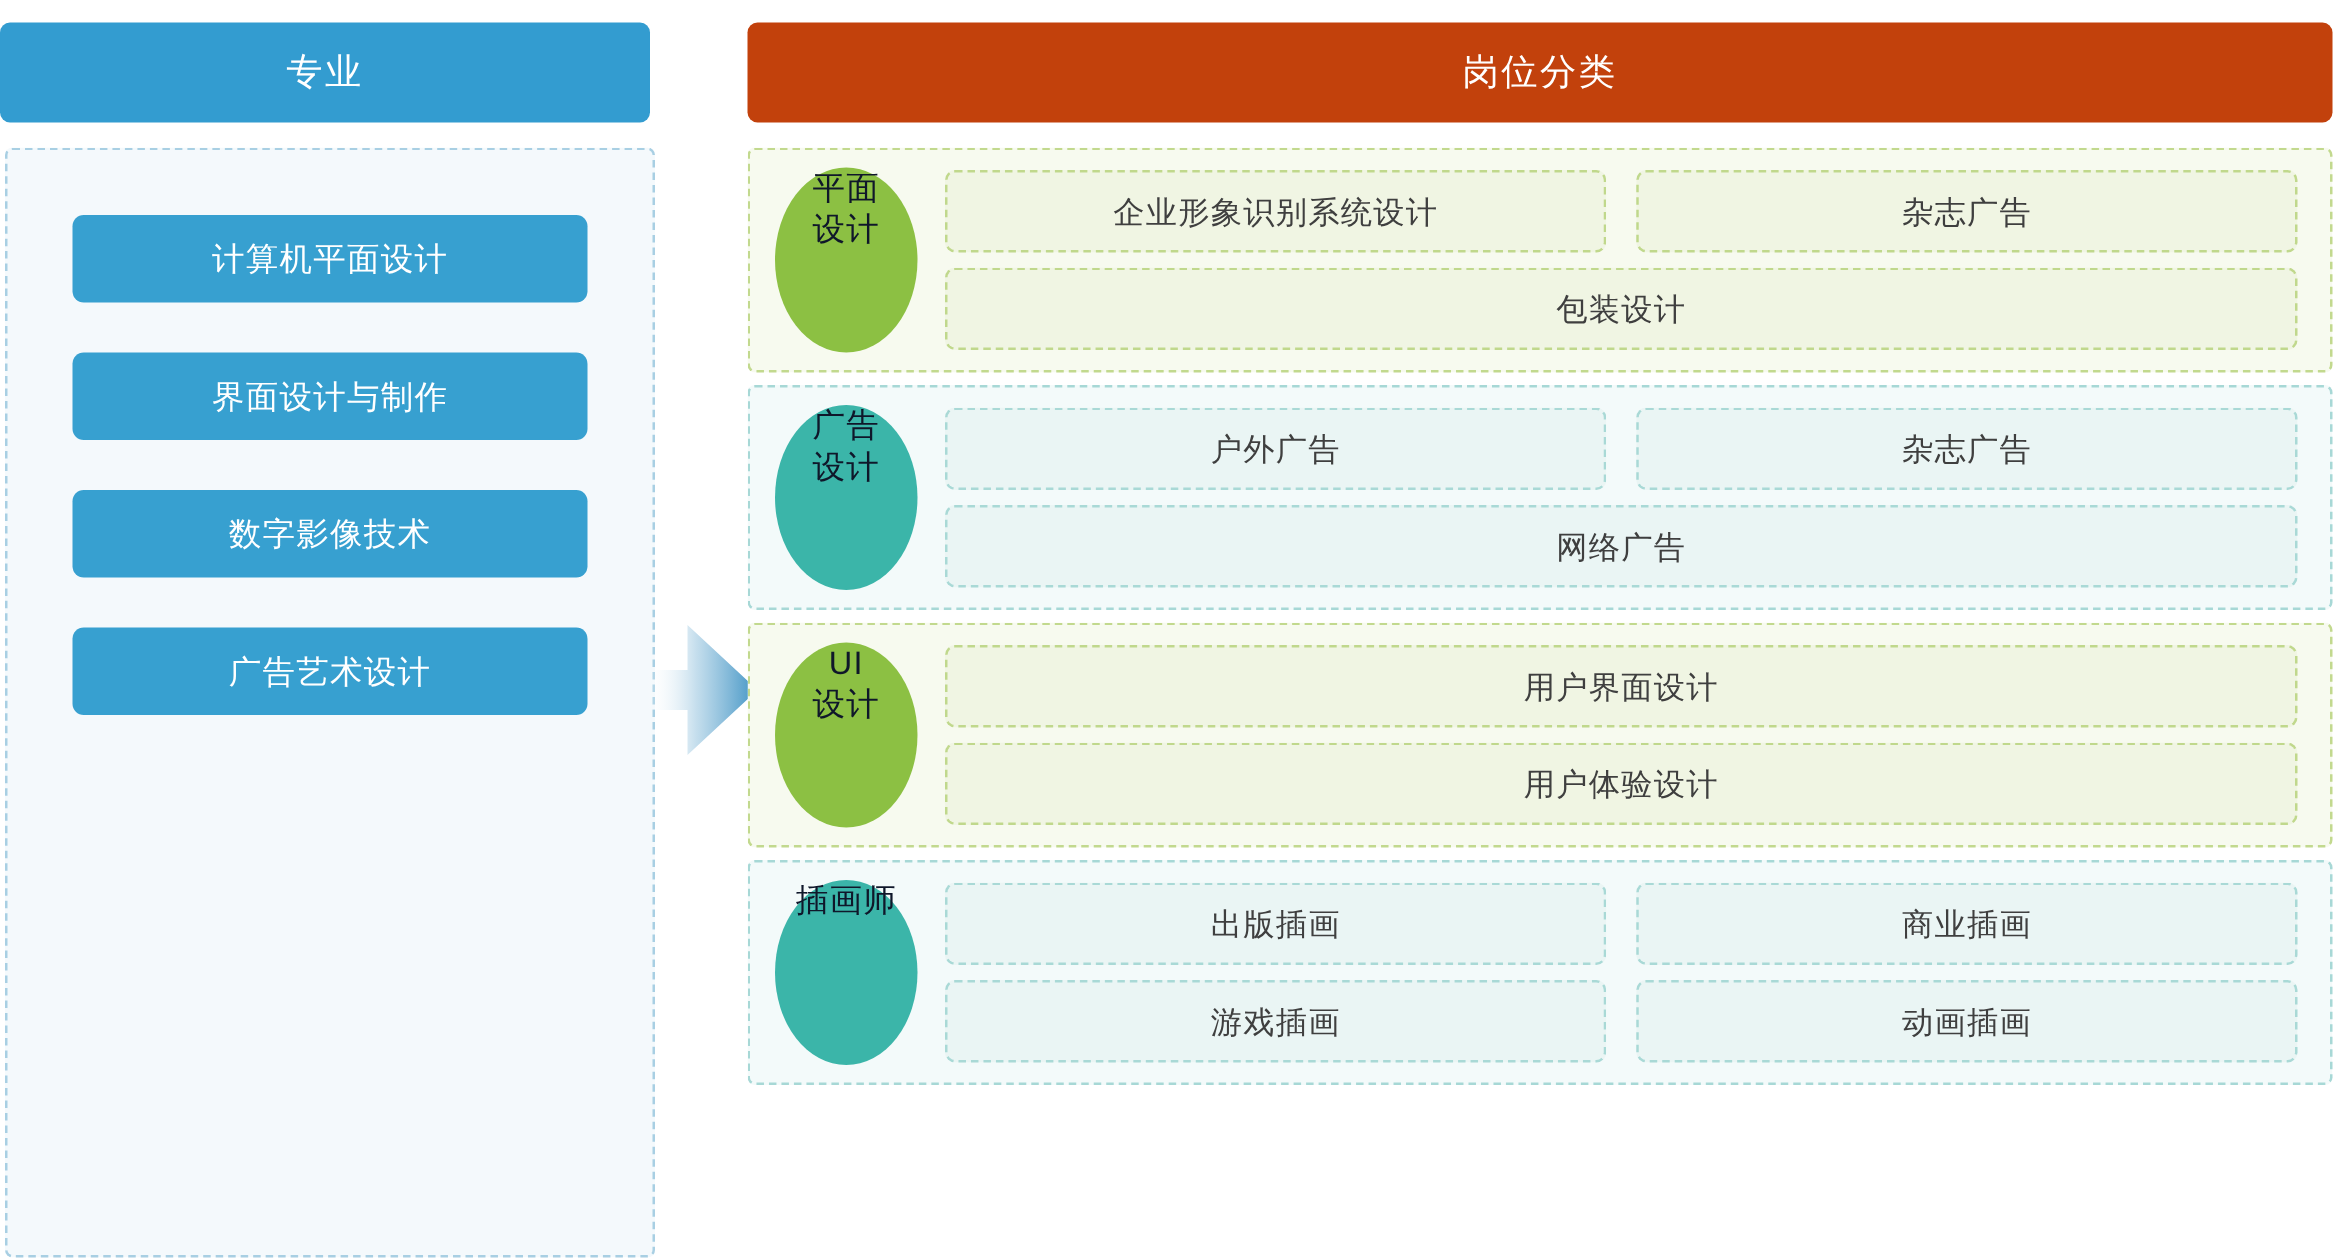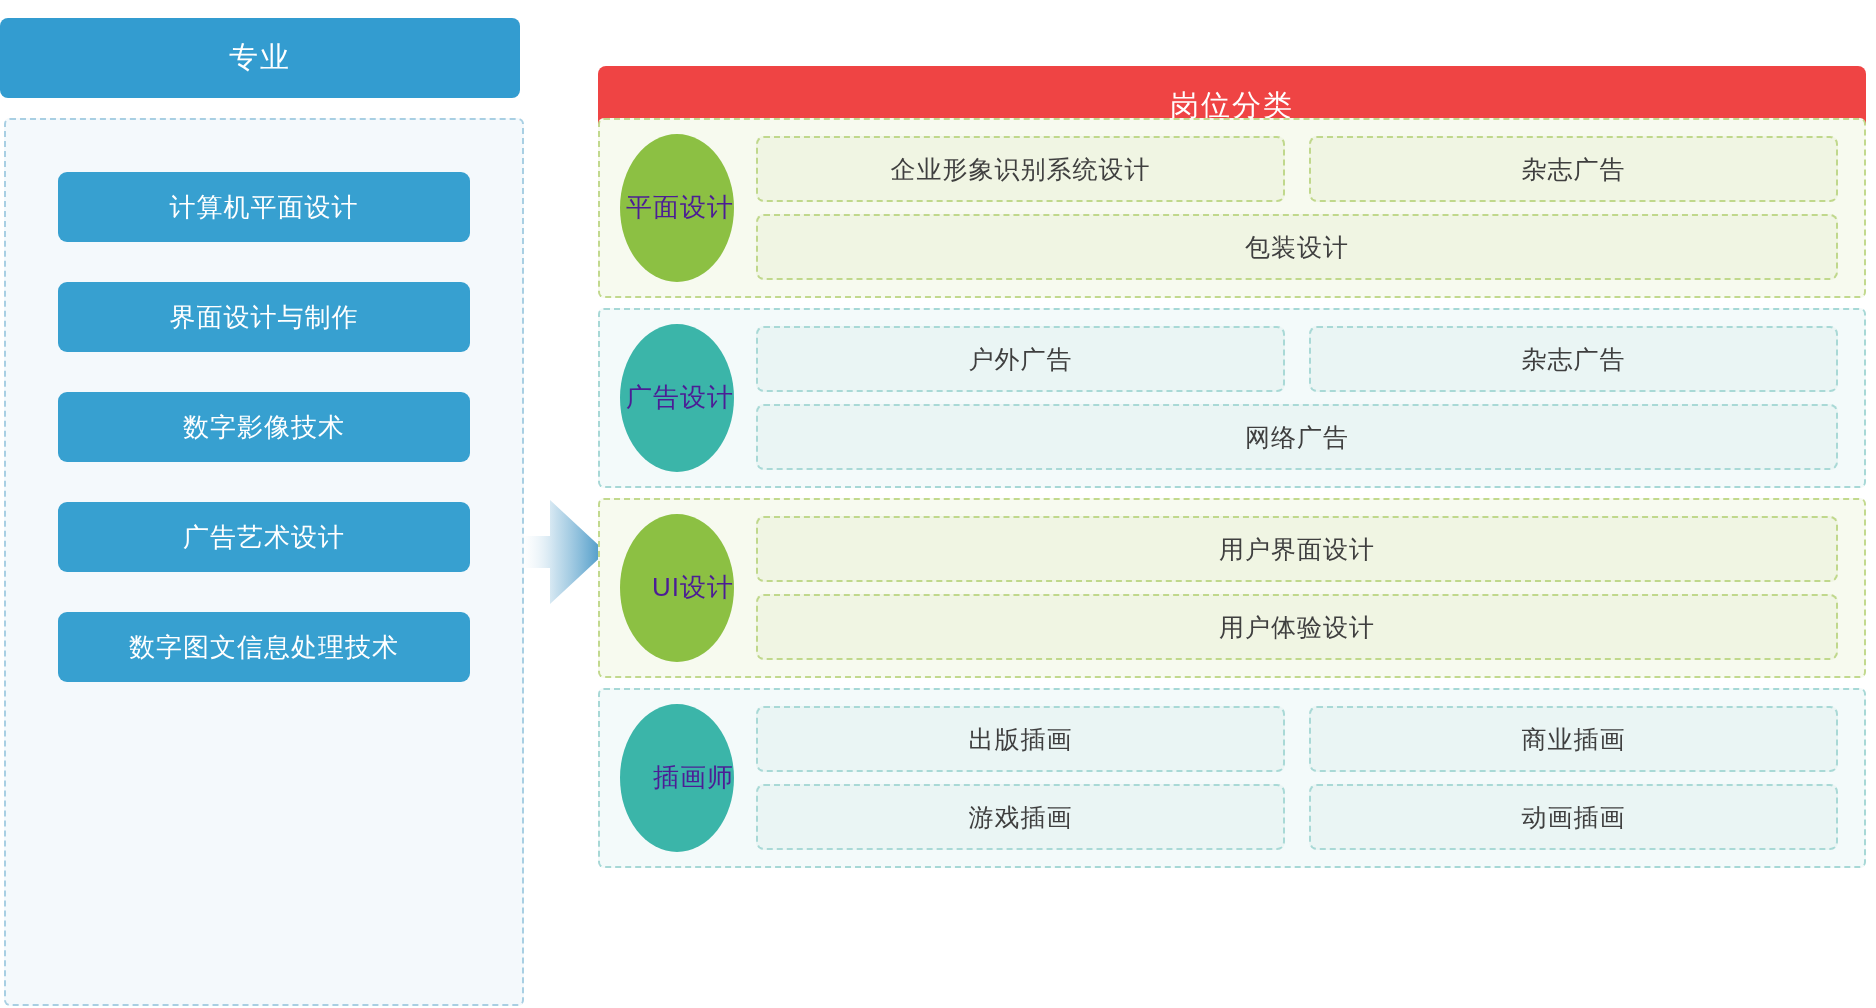--- a/index.html
+++ b/index.html
@@ -86,23 +86,22 @@
 
   
   .right-col {
     position: absolute;
     left: 598px;
     top: 18px;
     width: 1268px;
     height: 990px;
   }
   .right-header {
-    background: #ef4444;
+    background: #c2410c;
     width: 1268px;
-    margin-top: 48px;
   }
   .groups {
     position: absolute;
     top: 100px;
     left: 0;
     width: 1268px;
     display: flex;
     flex-direction: column;
     gap: 10px;
   }
@@ -123,24 +122,24 @@
     background: #f3fafa;
     border: 2px dashed #a7d8d6;
   }
 
   .group-circle {
     flex: 0 0 auto;
     width: 114px;
     height: 148px;
     border-radius: 50%;
     display: flex;
-    flex-direction: row;
-    align-items: center;
-    justify-content: flex-end;
-    color: #4c1d95;
+    flex-direction: column;
+    align-items: center;
+    justify-content: flex-start;
+    color: #0f172a;
     font-size: 26px;
     line-height: 1.28;
     letter-spacing: 1px;
   }
   .group-circle.green { background: #8cc043; }
   .group-circle.teal  { background: #3bb5a9; }
   .group-circle span { display: block; }
 
   .group-items {
     flex: 1 1 auto;
@@ -176,21 +175,20 @@
 <div class="canvas">
 
   <div class="left-col">
     <div class="col-header left-header">专业</div>
 
     <div class="left-body">
       <div class="major-pill">计算机平面设计</div>
       <div class="major-pill">界面设计与制作</div>
       <div class="major-pill">数字影像技术</div>
       <div class="major-pill">广告艺术设计</div>
-      <div class="major-pill">数字图文信息处理技术</div>
     </div>
   </div>
 
   <div class="arrow-wrap">
     <svg width="92" height="108" viewBox="0 0 92 108">
       <defs>
         <linearGradient id="arrGrad" x1="0" y1="0" x2="1" y2="0">
           <stop offset="0%" stop-color="#ffffff" stop-opacity="0"></stop>
           <stop offset="45%" stop-color="#bcd9ea" stop-opacity="0.85"></stop>
           <stop offset="100%" stop-color="#3f93c4" stop-opacity="1"></stop>

